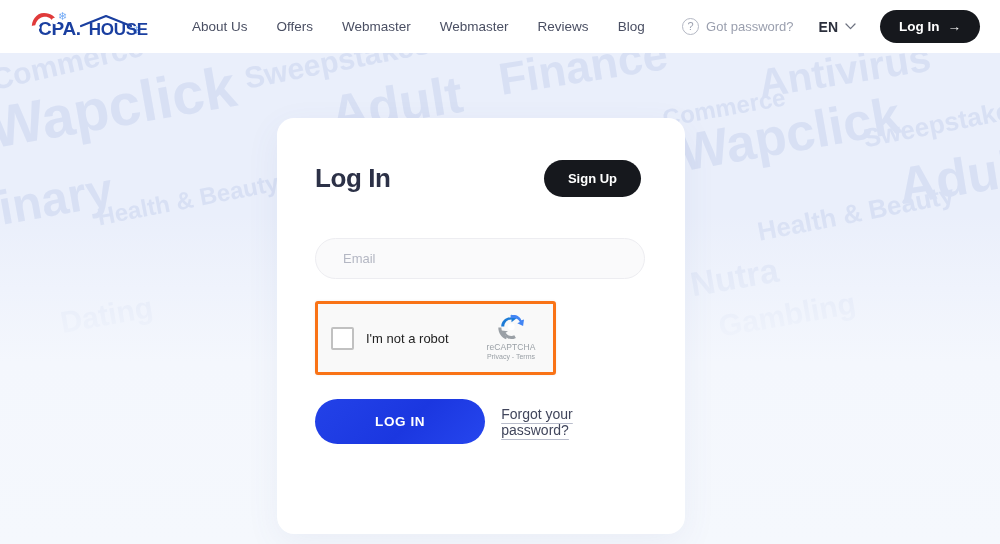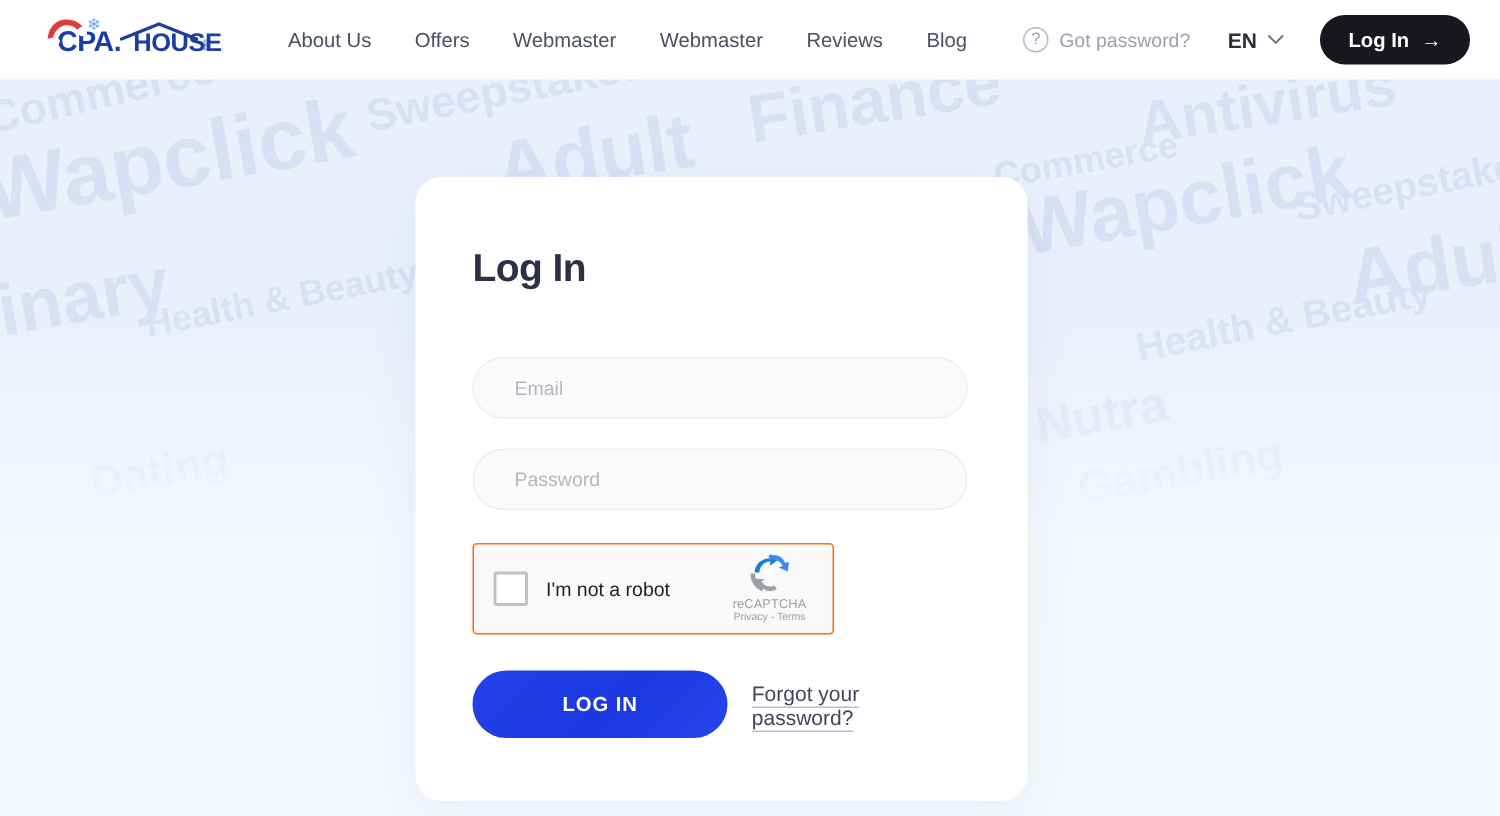--- a/index.html
+++ b/index.html
@@ -127,23 +127,23 @@
     display:flex; align-items:center;
     padding:0 27px;
   }
   #email-field{ margin-top:41px; }
   #password-field{ margin-top:20px; }
   .field .ph{ color:#b4b7c3; font-size:13px; }
 
   
   #recaptcha-widget{
     margin-top:22px;
-    width:241px; height:61px;
+    width:241px; height:74px;
     background:#f9f9f9;
-    border:1px solid #f97316;
+    border:3px solid #f97316;
     border-radius:3px;
     display:flex; align-items:center;
     padding:0 11px 0 13px;
     box-shadow:0 0 3px rgba(0,0,0,0.07);
   }
   #recaptcha-checkbox{
     width:23px; height:23px; background:#fff;
     border:2px solid #c1c1c1; border-radius:2px;
     cursor:pointer; flex:none;
   }
@@ -244,29 +244,27 @@
       <span>Log In</span>
       <span>→</span>
     </button>
   </div>
 </header>
 
 <section id="login-card">
 
   <div id="card-header">
     <h1 id="card-title">Log In</h1>
+    <button id="signup-button">Sign Up</button>
   </div>
 
   <div class="field" id="email-field">
     <span class="ph">Email</span>
   </div>
 
-  <div class="field" id="password-field">
-    <span class="ph">Password</span>
-  </div>
 
   <div id="recaptcha-widget">
     <div id="recaptcha-checkbox"></div>
     <span id="recaptcha-label">I'm not a robot</span>
     <div id="recaptcha-brand">
       <div class="logo-wrap">
         <svg width="30" height="28" viewBox="0 0 30 28">
           <path d="M15.5 3.2 L15.5 0.4 L20.6 4.3 L15.5 8.2 L15.5 5.4 C11.4 5.4 8.3 8.6 8.3 12.6 L5.2 12.6 C5.2 6.9 9.8 3.2 15.5 3.2 Z" fill="#1c7bd6"></path>
           <path d="M25.3 6.2 L28.0 5.6 L27.1 12.0 L21.3 9.3 L23.9 8.1 C22.3 5.0 18.8 3.4 15.3 4.4 L14.3 1.5 C19.4 0.0 24.0 2.1 25.3 6.2 Z" fill="#4285f4"></path>
           <path d="M9.6 21.4 L7.2 22.9 L5.6 16.6 L12.0 17.2 L9.6 18.7 C11.4 21.6 15.1 22.8 18.3 21.3 L19.9 23.9 C15.2 26.2 11.0 25.0 9.6 21.4 Z" fill="#9aa0a6"></path>

